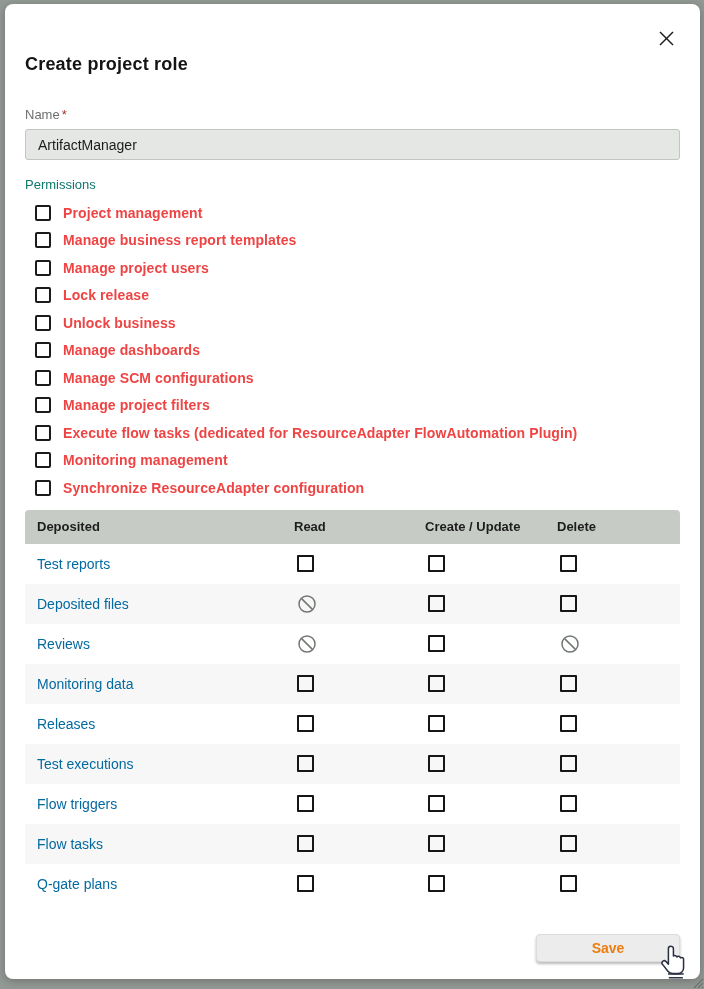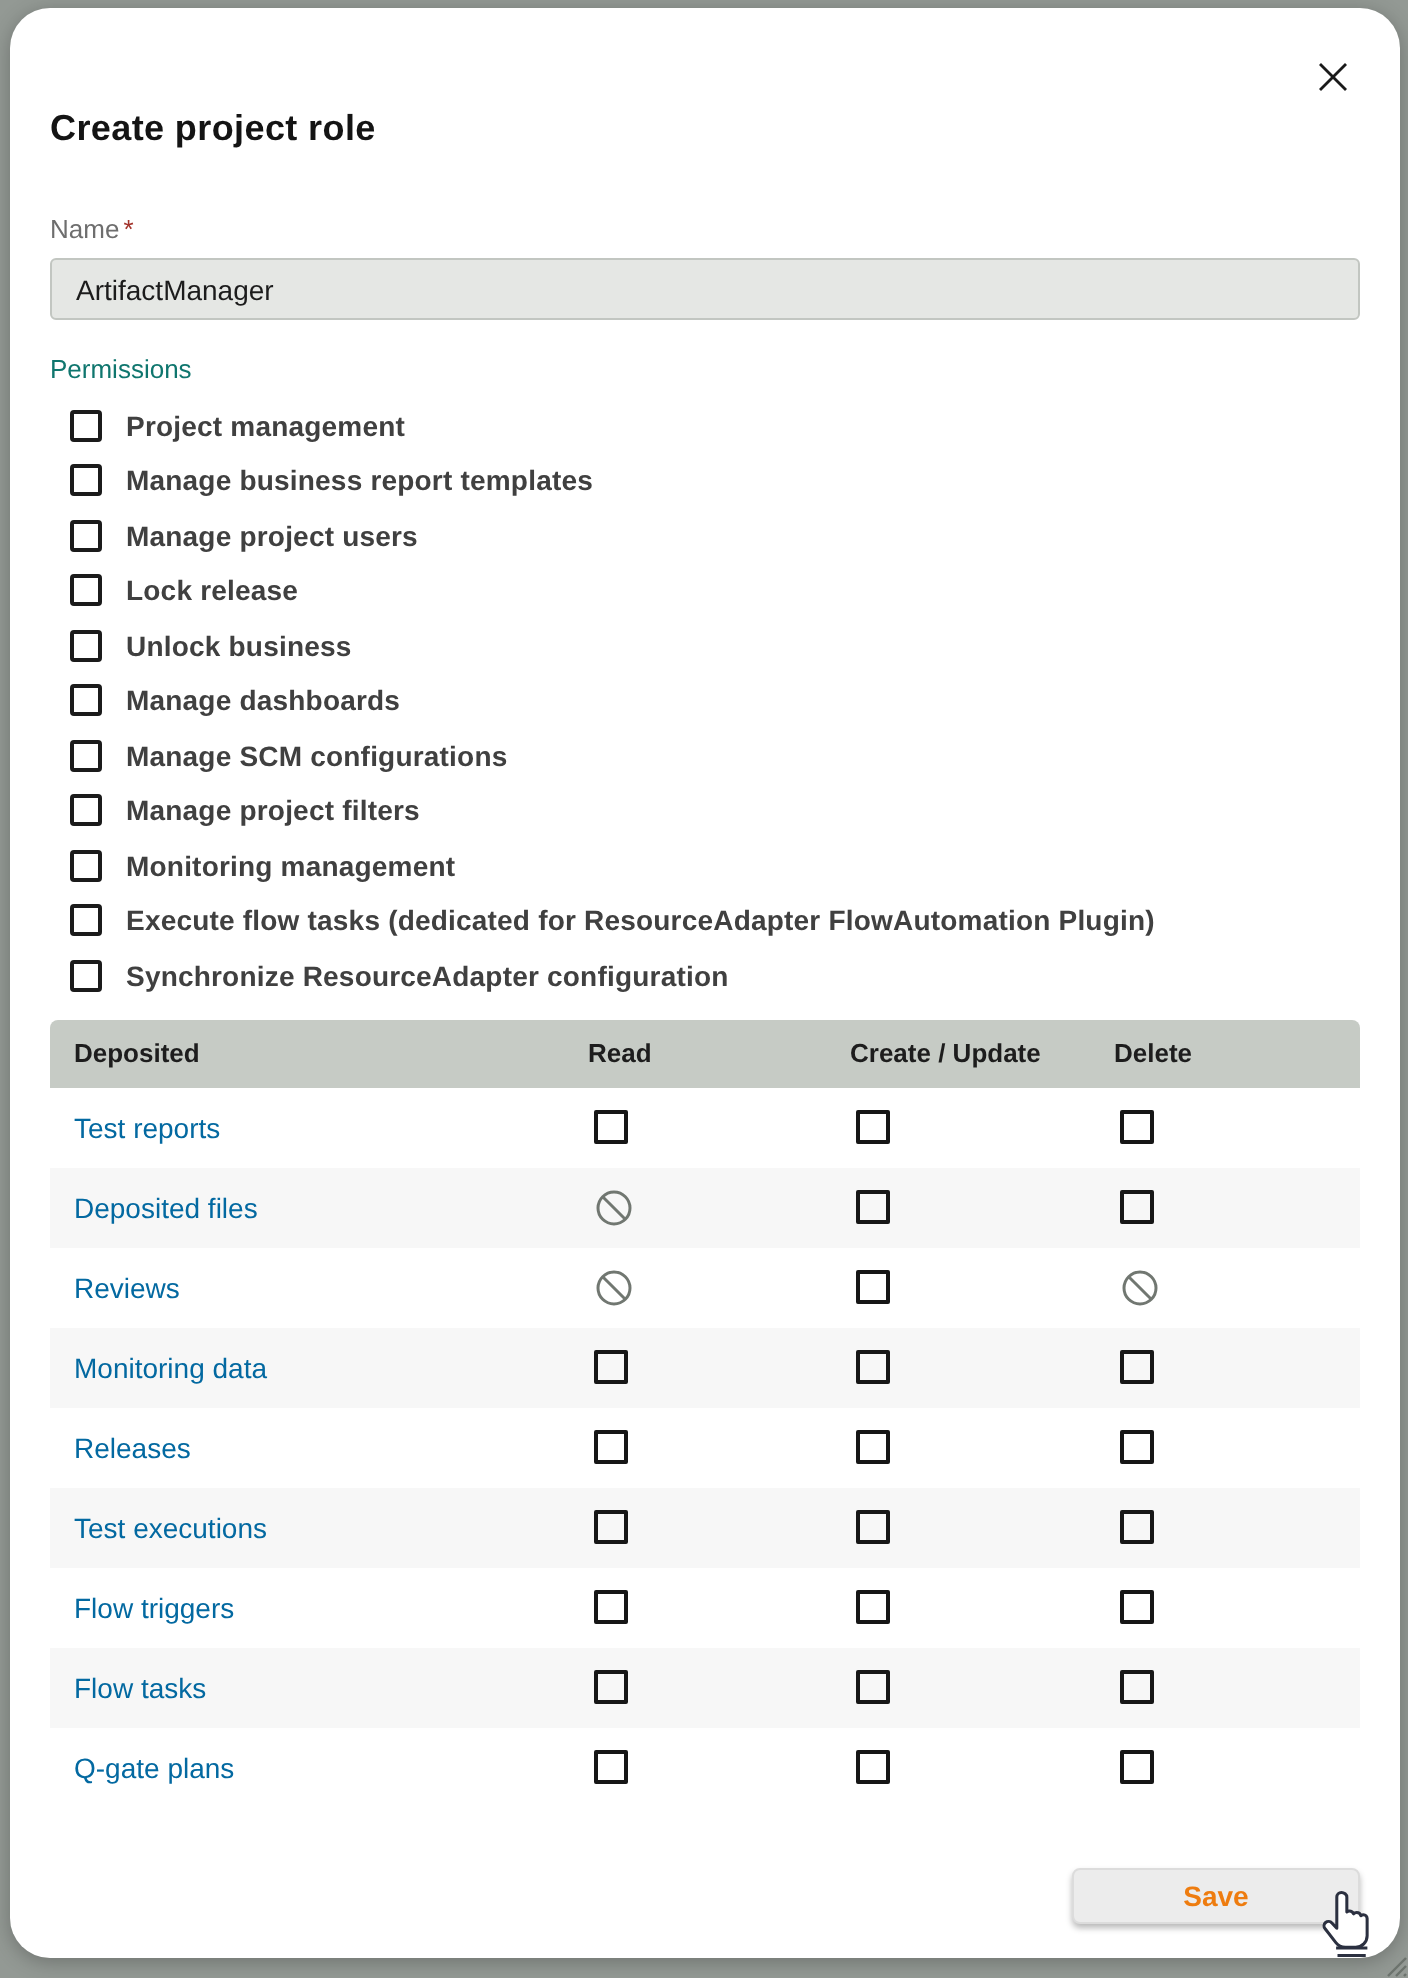--- a/index.html
+++ b/index.html
@@ -6,21 +6,21 @@
   html,body { width:704px; height:989px; }
   body {
     font-family:"Liberation Sans", sans-serif;
     background:#939994;
     position:relative;
     overflow:hidden;
   }
   .modal {
     position:absolute; left:5px; top:4px; right:4px; bottom:10px;
     background:#ffffff;
-    border-radius:20px;
+    border-radius:8px;
     padding:0 20px;
     box-shadow:0 2px 10px rgba(0,0,0,0.25);
   }
   .close-btn {
     position:absolute; top:24px; right:24px;
     width:20px; height:20px;
     background:none; border:none; cursor:pointer;
     display:flex; align-items:center; justify-content:center;
   }
   h1.dialog-title {
@@ -57,21 +57,21 @@
   .cb {
     display:inline-block;
     width:16px; height:16px;
     border:2px solid #1b1b1b;
     border-radius:2px;
     background:#fff;
     flex:0 0 auto;
   }
   .perm-row .label {
     margin-left:12px;
-    font-size:14px; font-weight:bold; color:#404040;
+    font-size:14px; font-weight:bold; color:#ef4444;
     letter-spacing:0.1px;
   }
   
   .perm-table { margin-top:8px; }
   .thead {
     display:grid;
     grid-template-columns:269px 131px 132px 1fr;
     align-items:center;
     height:34px;
     background:#c6cbc5;
@@ -168,25 +168,25 @@
       <div class="perm-row">
     <span class="cb"></span>
     <span class="label">Manage SCM configurations</span>
   </div>
       <div class="perm-row">
     <span class="cb"></span>
     <span class="label">Manage project filters</span>
   </div>
       <div class="perm-row">
     <span class="cb"></span>
+    <span class="label">Execute flow tasks (dedicated for ResourceAdapter FlowAutomation Plugin)</span>
+  </div>
+      <div class="perm-row">
+    <span class="cb"></span>
     <span class="label">Monitoring management</span>
-  </div>
-      <div class="perm-row">
-    <span class="cb"></span>
-    <span class="label">Execute flow tasks (dedicated for ResourceAdapter FlowAutomation Plugin)</span>
   </div>
       <div class="perm-row">
     <span class="cb"></span>
     <span class="label">Synchronize ResourceAdapter configuration</span>
   </div>
     </div>
 
   <div class="perm-table">
     <div class="thead">
       <div class="hcell">Deposited</div>

